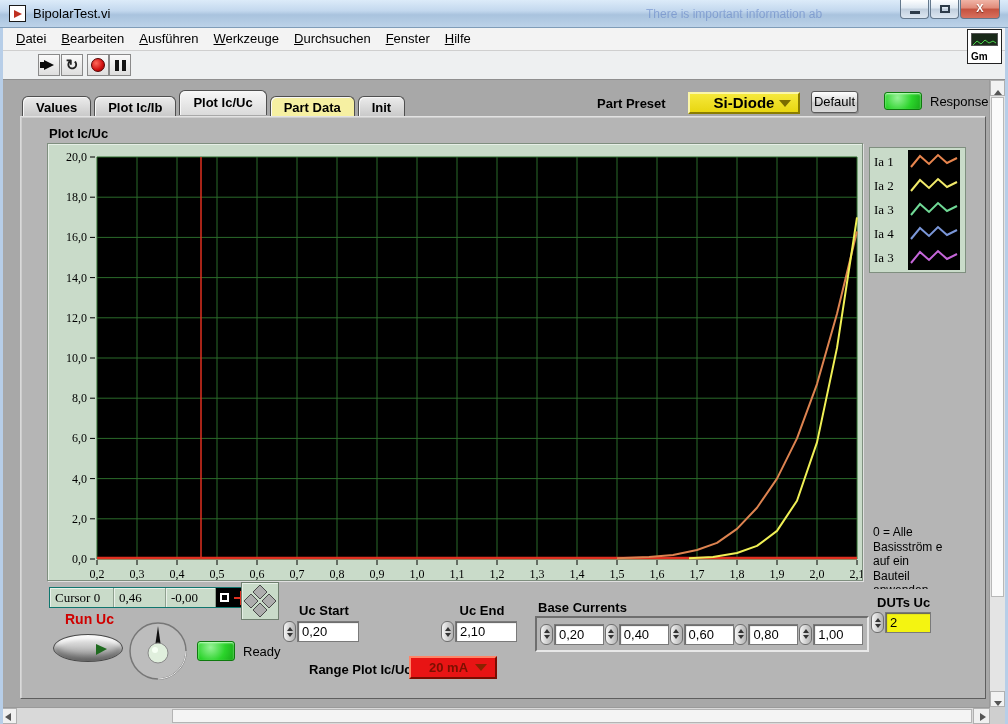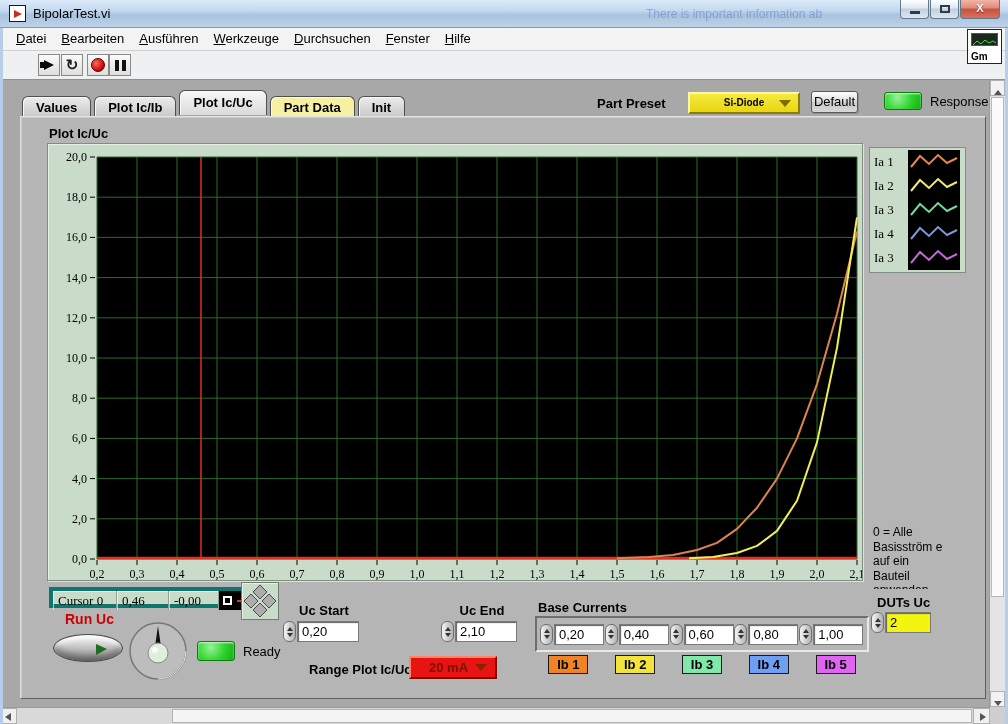--- a/index.html
+++ b/index.html
@@ -54,21 +54,21 @@
   .tab{display:inline-block;vertical-align:bottom;height:22px;line-height:17px;padding:2px 13px 0;
     background:linear-gradient(#ececec,#c6c6c6);border:1px solid #4f4f4f;border-bottom:none;
     border-radius:6px 6px 0 0;font-weight:bold;font-size:13px;margin-right:3px;position:relative;top:1px;
     box-shadow:inset 1px 1px 0 #f8f8f8;}
   .tab.selected{height:25px;line-height:20px;top:-2px;z-index:3;
     background:linear-gradient(#f7f7f7,#dadada);}
 
   .pp-label{position:absolute;left:597px;top:16px;font-weight:bold;font-size:13px;}
   .pp-select{position:absolute;left:688px;top:12px;width:112px;height:22px;
     background:linear-gradient(#f6e93c,#e8d611);border:2px solid;border-color:#fbf6a8 #8a7c00 #8a7c00 #fbf6a8;
-    font-weight:bold;font-size:10px;text-align:center;line-height:18px;}
+    font-weight:bold;font-size:15px;text-align:center;line-height:18px;}
   .pp-select .dd-tri{position:absolute;right:7px;top:6px;width:0;height:0;
     border-top:7px solid #7a6c00;border-left:6px solid transparent;border-right:6px solid transparent;}
   .default-btn{position:absolute;left:811px;top:11px;width:47px;height:22px;border:1px solid #5a5a5a;
     border-radius:3px;background:linear-gradient(#fefefe,#dedede 45%,#c9c9c9 55%,#d8d8d8);
     font-size:13px;text-align:center;line-height:20px;box-shadow:1px 1px 0 #8f8f8f;}
   .led{background:radial-gradient(circle at 35% 30%,#96f296,#2bd42b 55%,#19a819);
     border:1px solid #0e7a0e;border-radius:3px;box-shadow:inset 0 1px 2px #c8ffc8;}
   .led-response{position:absolute;left:884px;top:12px;width:38px;height:18px;}
   .resp-label{position:absolute;left:930px;top:14px;font-size:13px;}
 
@@ -80,21 +80,21 @@
     border:1px solid #7f8f7f;box-shadow:inset 1px 1px 0 #e6efe6,1px 1px 0 #e0e0e0;}
   .tick-label{font-family:"Liberation Serif",serif;font-size:12px;fill:#000;}
 
   .legend{position:absolute;left:848px;top:30px;width:97px;height:126px;background:#c9dbc9;
     border:1px solid #7f8f7f;padding:2px 0 0 4px;}
   .lg-row{display:flex;align-items:center;height:24px;}
   .lg-lab{width:34px;font-family:"Liberation Serif",serif;font-size:13px;}
   .lg-sw{background:#000;display:block;}
 
   .cursor-row{position:absolute;left:28px;top:470px;height:21px;display:flex;background:#c9dbc9;
-    border:4px solid #0f766e;}
+    border:1px solid #0f766e;}
   .cur-cell{height:19px;line-height:19px;font-family:"Liberation Serif",serif;font-size:13px;
     padding:0 5px;border-right:1px solid #8fa08f;box-shadow:inset 1px 1px 0 rgba(255,255,255,.6);}
   .cur-icon{width:46px;height:19px;background:#000;position:relative;}
   .cur-sq{position:absolute;left:4px;top:5px;width:9px;height:9px;border:2px solid #fff;}
   .cur-cross-h{position:absolute;left:18px;top:9px;width:14px;height:2px;background:#e03020;}
   .cur-cross-v{position:absolute;left:24px;top:3px;width:2px;height:14px;background:#e03020;}
   .cur-lock{position:absolute;right:3px;top:7px;width:9px;height:8px;background:#d8d8d8;border-radius:1px;}
   .cur-lock::before{content:"";position:absolute;left:1px;top:-5px;width:5px;height:5px;
     border:1.5px solid #d8d8d8;border-bottom:none;border-radius:4px 4px 0 0;}
   .cursor-pad{position:absolute;left:220px;top:465px;width:38px;height:38px;background:#c9dbc9;
@@ -448,37 +448,20 @@
             <span class="numbox" style="width: 50px;">0,80</span>
           </div>
           <div class="bc-field">
             <span class="spin">
               <i class="up"></i>
               <i class="dn"></i>
             </span>
             <span class="numbox" style="width: 50px;">1,00</span>
           </div>
         </div>
-      <div class="bc-tags">
-          <span class="tag-slot">
-            <span class="ib-tag" style="background: rgb(240, 131, 38);">Ib 1</span>
-          </span>
-          <span class="tag-slot">
-            <span class="ib-tag" style="background: rgb(242, 228, 60);">Ib 2</span>
-          </span>
-          <span class="tag-slot">
-            <span class="ib-tag" style="background: rgb(128, 233, 168);">Ib 3</span>
-          </span>
-          <span class="tag-slot">
-            <span class="ib-tag" style="background: rgb(111, 159, 242);">Ib 4</span>
-          </span>
-          <span class="tag-slot">
-            <span class="ib-tag" style="background: rgb(224, 99, 242);">Ib 5</span>
-          </span>
-        </div>
 
       <span class="range-label">Range Plot Ic/Uc</span>
       <div class="range-dd">
         <span>20 mA</span>
         <span class="dd-tri"></span>
       </div>
 
       <div class="duts-note">0 = Alle Basisström e auf ein Bauteil anwenden</div>
       <span class="duts-label">DUTs Uc</span>
       <div class="duts-field numrow">

